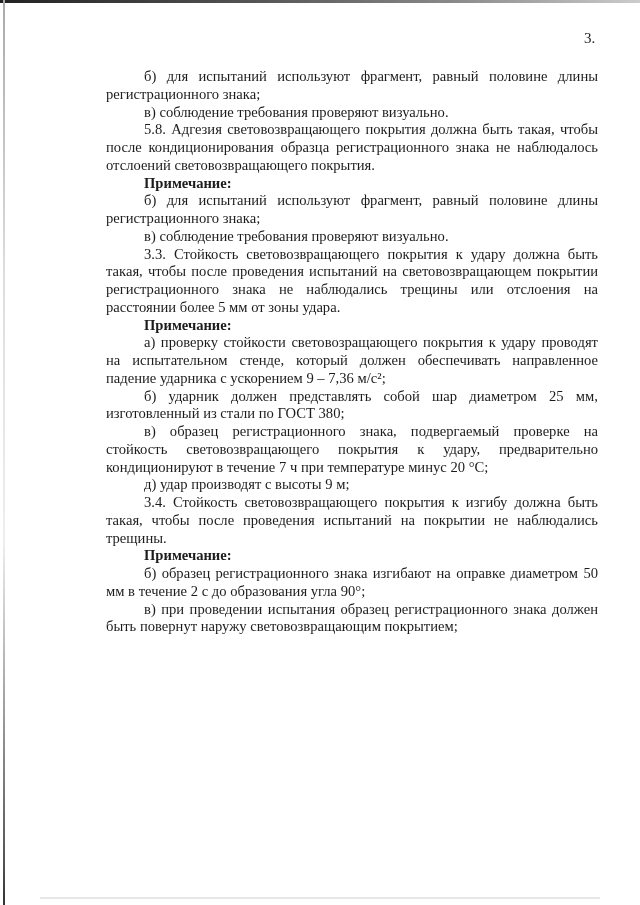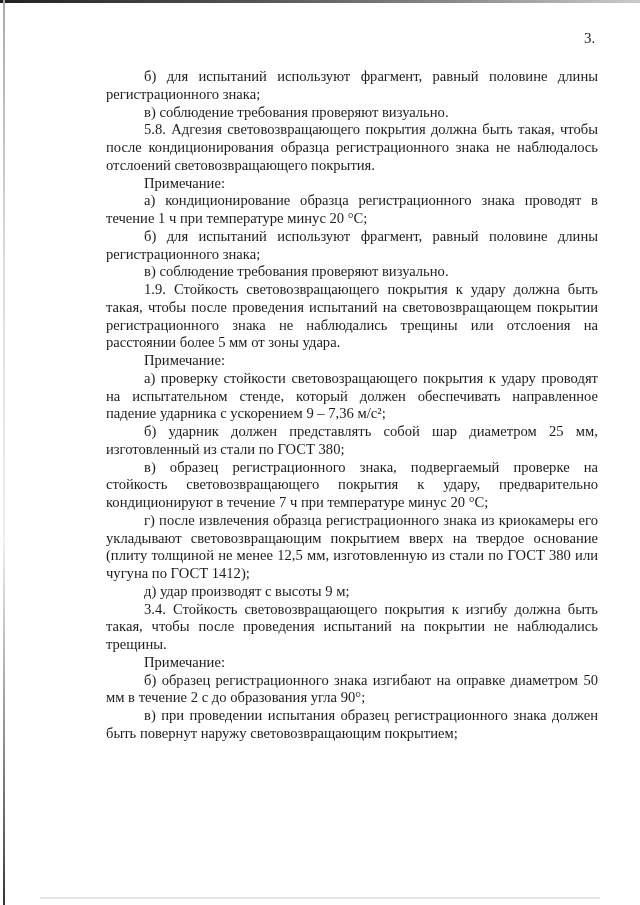--- a/index.html
+++ b/index.html
@@ -11,43 +11,41 @@
     background:linear-gradient(to right,#222 0%,#555 40%,#888 70%,#ccc 100%); }
   .scan-left { position:absolute; left:3px; top:0; width:2px; height:905px;
     background:linear-gradient(to bottom,#aaa 0%,#ddd 30%,#eee 60%,#555 95%,#333 100%); }
   .scan-bottom { position:absolute; left:40px; top:897px; width:560px; height:2px; background:#e6e6e6; }
   .page-number { position:absolute; left:584px; top:30px; font-size:15px; }
   .content {
     position:absolute; left:106px; top:68px; width:492px;
     font-size:14.6px; line-height:17.75px; text-align:justify;
   }
   .content p { margin:0; text-indent:38px; }
-  .content p.note { font-weight:normal; }
+  .content p.note { font-weight:bold; }
 </style>
 </head>
 <body>
 
 <div class="scan-top"></div>
 <div class="scan-left"></div>
 <div class="scan-bottom"></div>
 
 <div class="page-number">3.</div>
 
 <div class="content">
   <p>б) для испытаний используют фрагмент, равный половине длины регистрационного знака;</p>
   <p>в) соблюдение требования проверяют визуально.</p>
   <p>5.8. Адгезия световозвращающего покрытия должна быть такая, чтобы после кондиционирования образца регистрационного знака не наблюдалось отслоений световозвращающего покрытия.</p>
   <p class="note">Примечание:</p>
-  <p>а) кондиционирование образца регистрационного знака проводят в течение 1 ч при температуре минус 20 °С;</p>
   <p>б) для испытаний используют фрагмент, равный половине длины регистрационного знака;</p>
   <p>в) соблюдение требования проверяют визуально.</p>
-  <p>1.9. Стойкость световозвращающего покрытия к удару должна быть такая, чтобы после проведения испытаний на световозвращающем покрытии регистрационного знака не наблюдались трещины или отслоения на расстоянии более 5 мм от зоны удара.</p>
+  <p>3.3. Стойкость световозвращающего покрытия к удару должна быть такая, чтобы после проведения испытаний на световозвращающем покрытии регистрационного знака не наблюдались трещины или отслоения на расстоянии более 5 мм от зоны удара.</p>
   <p class="note">Примечание:</p>
   <p>а) проверку стойкости световозращающего покрытия к удару проводят на испытательном стенде, который должен обеспечивать направленное падение ударника с ускорением 9 – 7,36 м/с²;</p>
   <p>б) ударник должен представлять собой шар диаметром 25 мм, изготовленный из стали по ГОСТ 380;</p>
   <p>в) образец регистрационного знака, подвергаемый проверке на стойкость световозвращающего покрытия к удару, предварительно кондиционируют в течение 7 ч при температуре минус 20 °С;</p>
-  <p>г) после извлечения образца регистрационного знака из криокамеры его укладывают световозвращающим покрытием вверх на твердое основание (плиту толщиной не менее 12,5 мм, изготовленную из стали по ГОСТ 380 или чугуна по ГОСТ 1412);</p>
   <p>д) удар производят с высоты 9 м;</p>
   <p>3.4. Стойкость световозвращающего покрытия к изгибу должна быть такая, чтобы после проведения испытаний на покрытии не наблюдались трещины.</p>
   <p class="note">Примечание:</p>
   <p>б) образец регистрационного знака изгибают на оправке диаметром 50 мм в течение 2 с до образования угла 90°;</p>
   <p>в) при проведении испытания образец регистрационного знака должен быть повернут наружу световозвращающим покрытием;</p>
 </div>
 
 </body></html>

